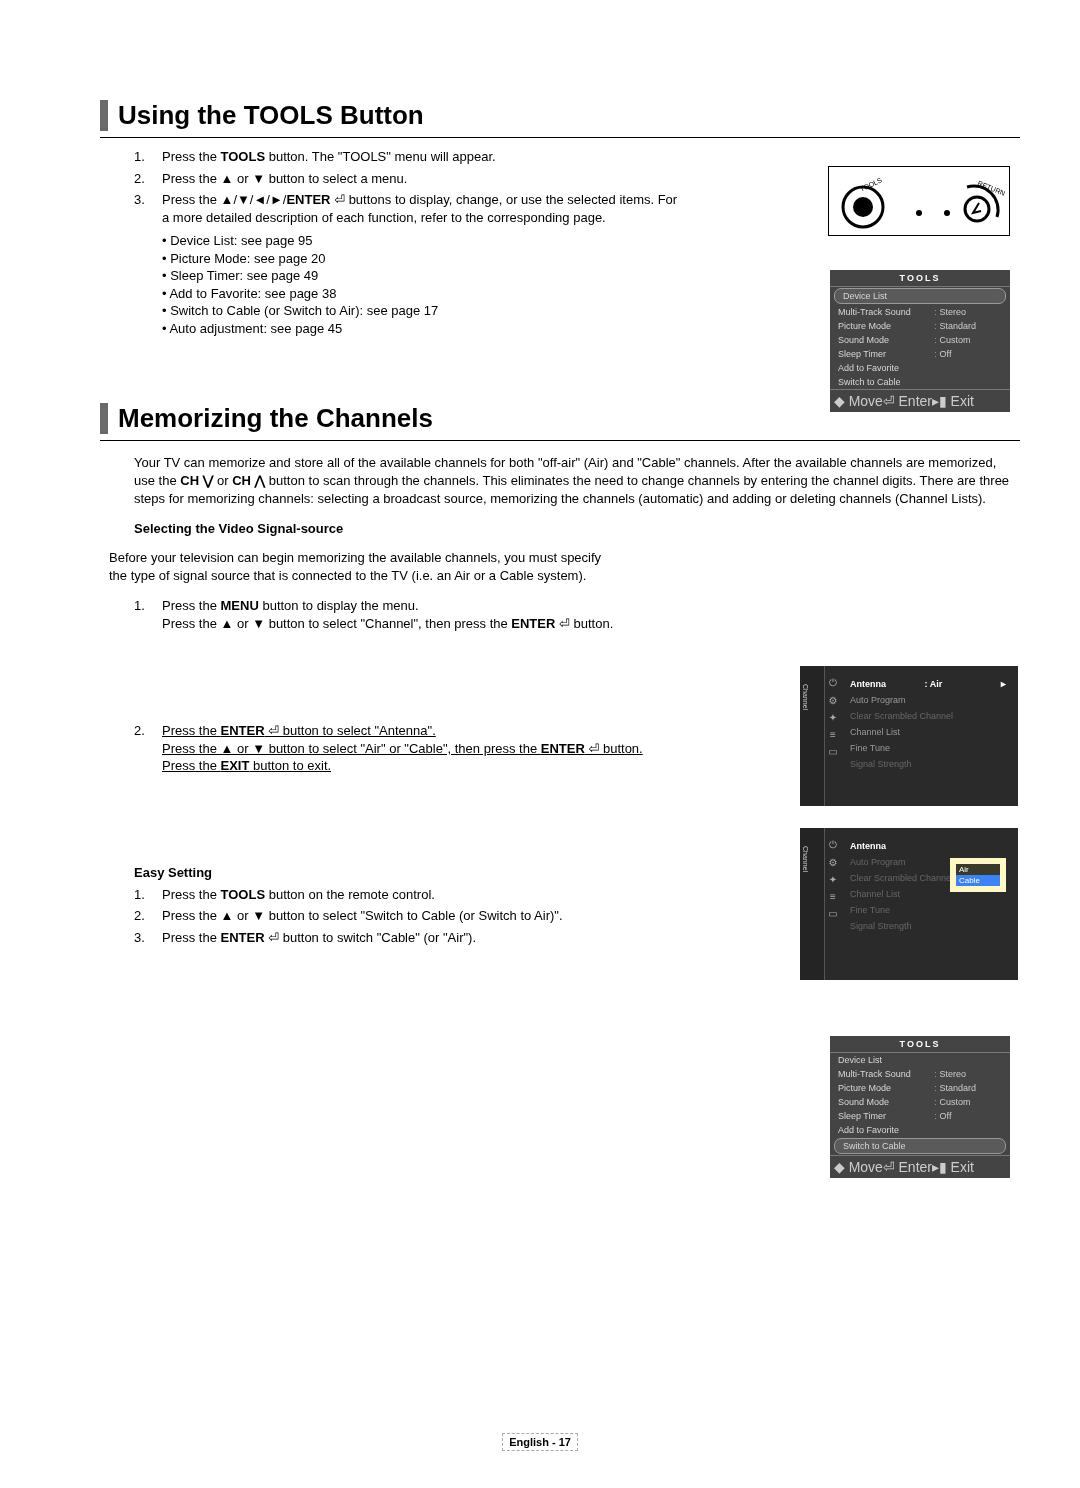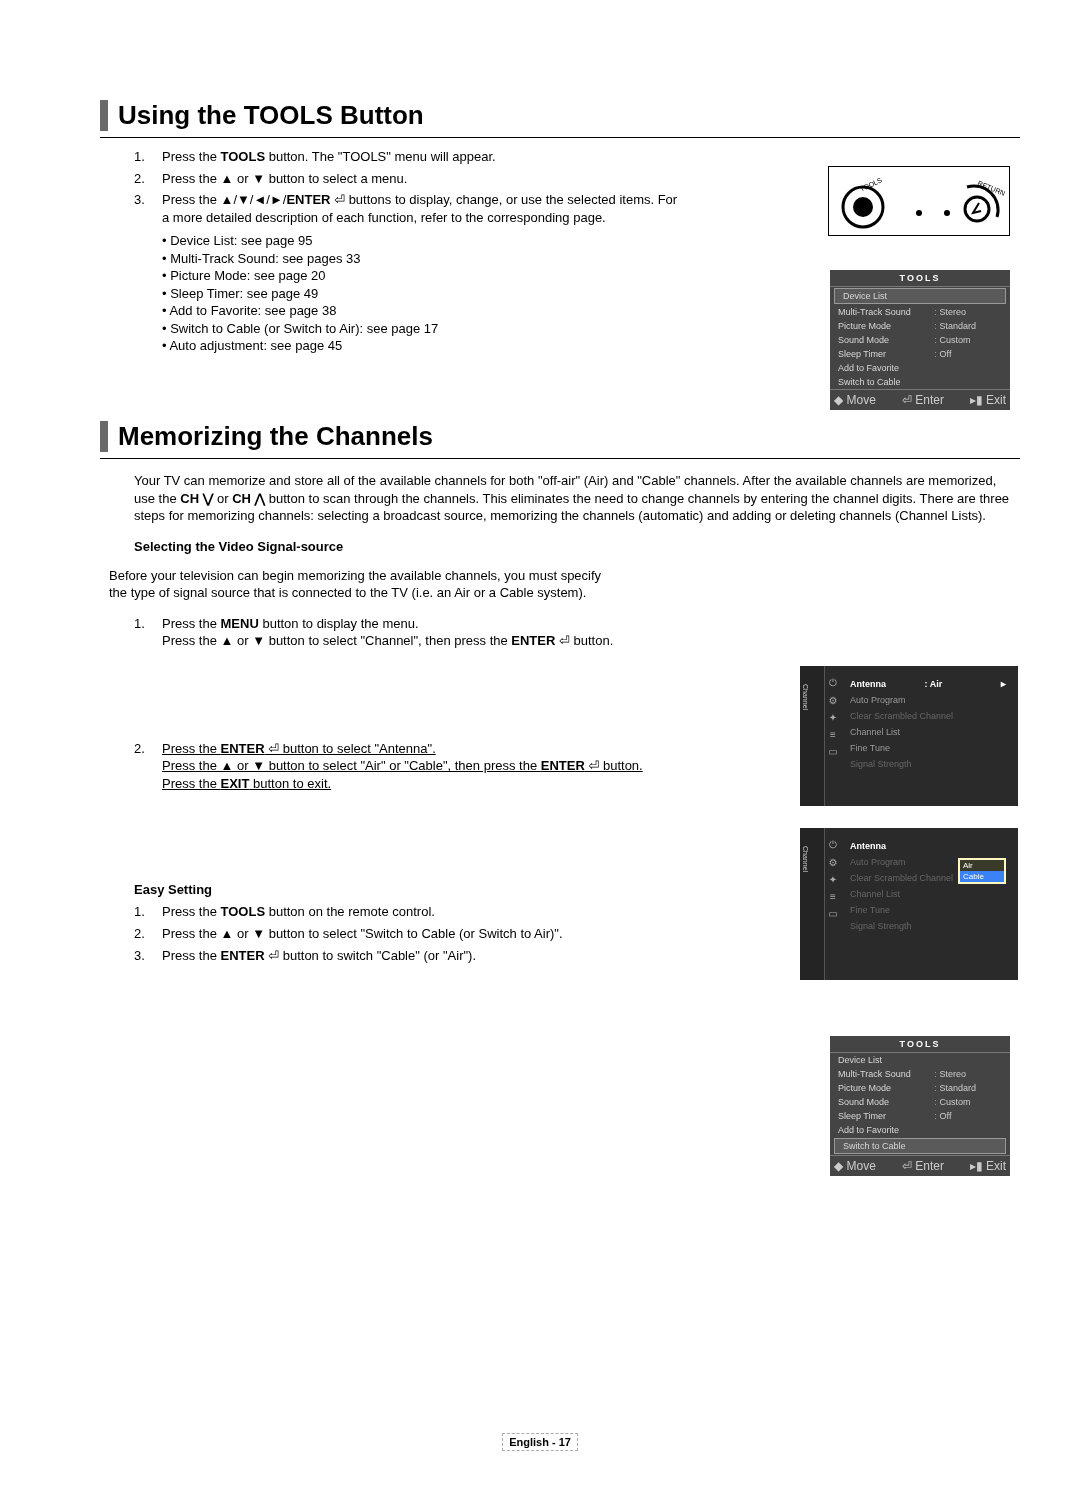--- a/index.html
+++ b/index.html
@@ -78,26 +78,26 @@
     width: 180px;
   }
   .tools-panel .tp-title {
     text-align: center;
     padding: 3px 0;
     font-weight: bold;
     letter-spacing: 2px;
     color: #fff;
     border-bottom: 1px solid #777;
   }
-  .tp-row { display: flex; padding: 2px 8px; }
+  .tp-row { display: flex; padding: 2px 8px; border-radius: 7px; }
   .tp-row .l { flex: 3; white-space: nowrap; }
   .tp-row .c { flex: 0 0 8px; text-align: center; color: #7aa7d6; }
   .tp-row .r { flex: 2; color: #ccc; }
   .tp-highlight { background: #5a5a5a; border: 1px solid #999; margin: 1px 4px; }
-  .tp-footer { display:flex; justify-content: space-between; padding: 3px 4px; border-top:1px solid #777; font-size:12px; color:#ccc;}
+  .tp-footer { display:flex; justify-content: flex-start; padding: 3px 4px; border-top:1px solid #777; font-size:14px; color:#ccc;}
   .tools-pos1 { position:absolute; right:70px; top:270px; }
   .tools-pos3 { position:absolute; right:70px; top:1036px; }
 
   
   .osd-panel {
     background: #2a2a2a;
     color: #ccc;
     font-size: 9px;
     width: 218px;
     position: absolute;
@@ -133,21 +133,21 @@
   .osd-list .hd .lbl { flex:1; }
   .osd-list .hd .val { flex:1; }
   .osd-list .hd .arrow { color:#fff; }
   .osd-list .dim { color:#666; }
   .dropdown {
     position:absolute;
     right:12px;
     top:30px;
     width:44px;
     background:#3a3a2a;
-    border:2px solid #fef9c3;
+    border:6px solid #fef9c3;
     font-size:8px;
   }
   .dropdown .sel { background:#3b82f6; color:#fff; padding:1px 3px; }
   .dropdown .opt { color:#fff; padding:1px 3px; }
 
   .footer-page {
     position:absolute;
     left:0; right:0;
     bottom: 40px;
     text-align:center;
@@ -166,21 +166,20 @@
 
   <div class="section-title">Using the TOOLS Button</div>
   <div class="title-underline"></div>
   <ol class="numlist">
     <li><span>Press the </span><span class="bold">TOOLS</span><span> button. The "TOOLS" menu will appear.</span></li>
     <li><span>Press the ▲ or ▼ button to select a menu.</span></li>
     <li style="width:520px;"><span>Press the ▲/▼/◄/►/</span><span class="bold">ENTER</span><span> ⏎ buttons to display, change, or use the selected items. For a more detailed description of each function, refer to the corresponding page.</span></li>
   </ol>
   <ul class="bullets">
     <li>Device List: see page 95</li>
-    <li>Multi-Track Sound: see pages 33</li>
     <li>Picture Mode: see page 20</li>
     <li>Sleep Timer: see page 49</li>
     <li>Add to Favorite: see page 38</li>
     <li>Switch to Cable (or Switch to Air): see page 17</li>
     <li>Auto adjustment: see page 45</li>
   </ul>
 
   <div class="remote-ill">
     <svg viewBox="0 0 180 68">
       <circle cx="34" cy="40" r="20" fill="none" stroke="#000" stroke-width="3"></circle>

